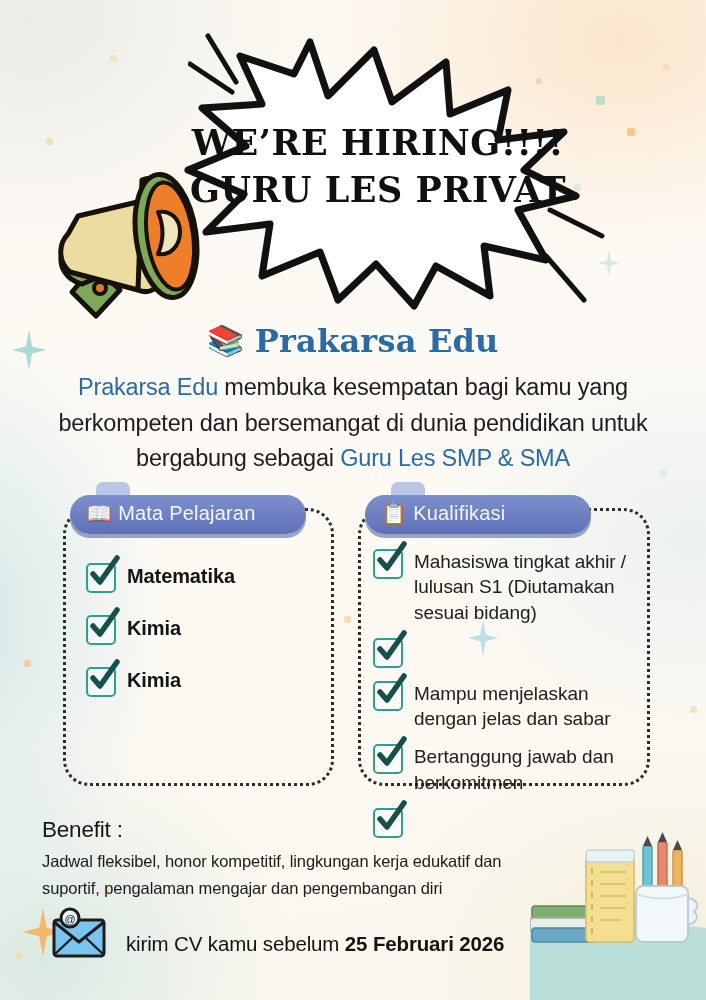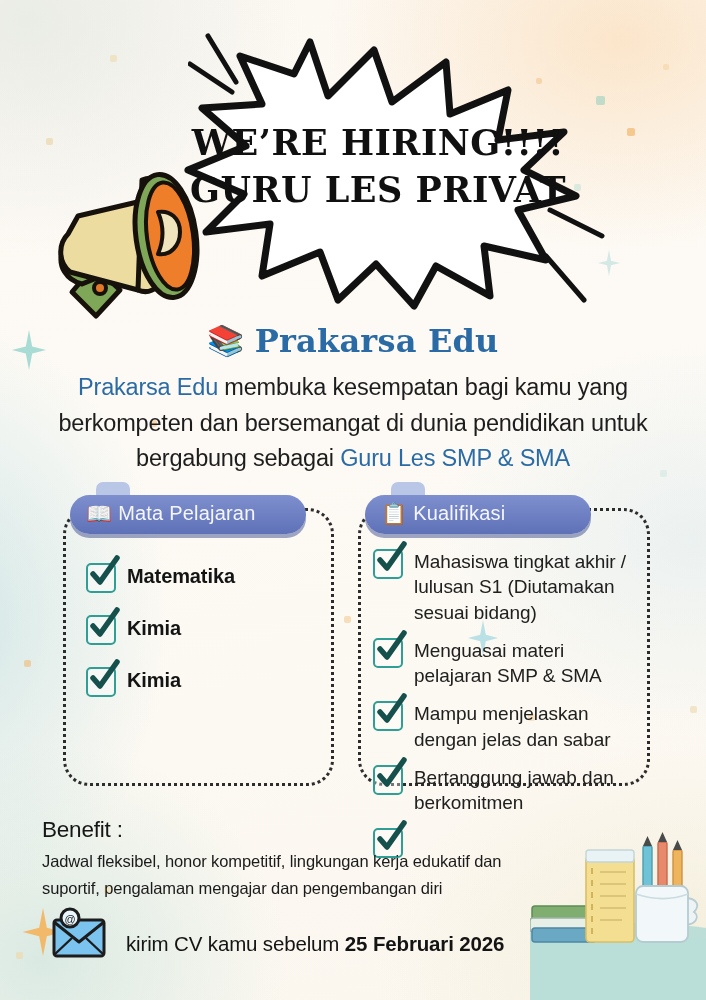--- a/index.html
+++ b/index.html
@@ -388,21 +388,20 @@
           </svg>
       </span>
       <span class="item-text-small">Mahasiswa tingkat akhir / lulusan S1 (Diutamakan sesuai bidang)</span>
     </div>
     <div class="check-item">
       <span class="checkbox">
         <svg viewBox="0 0 34 34">
             <path d="M7 19 L14 27 L31 3" fill="none" stroke="#15504c" stroke-width="5.5" stroke-linecap="round" stroke-linejoin="round"></path>
           </svg>
       </span>
-      <span class="item-text-small">Menguasai materi pelajaran SMP &amp; SMA</span>
     </div>
     <div class="check-item">
       <span class="checkbox">
         <svg viewBox="0 0 34 34">
             <path d="M7 19 L14 27 L31 3" fill="none" stroke="#15504c" stroke-width="5.5" stroke-linecap="round" stroke-linejoin="round"></path>
           </svg>
       </span>
       <span class="item-text-small">Mampu menjelaskan dengan jelas dan sabar</span>
     </div>
     <div class="check-item">

